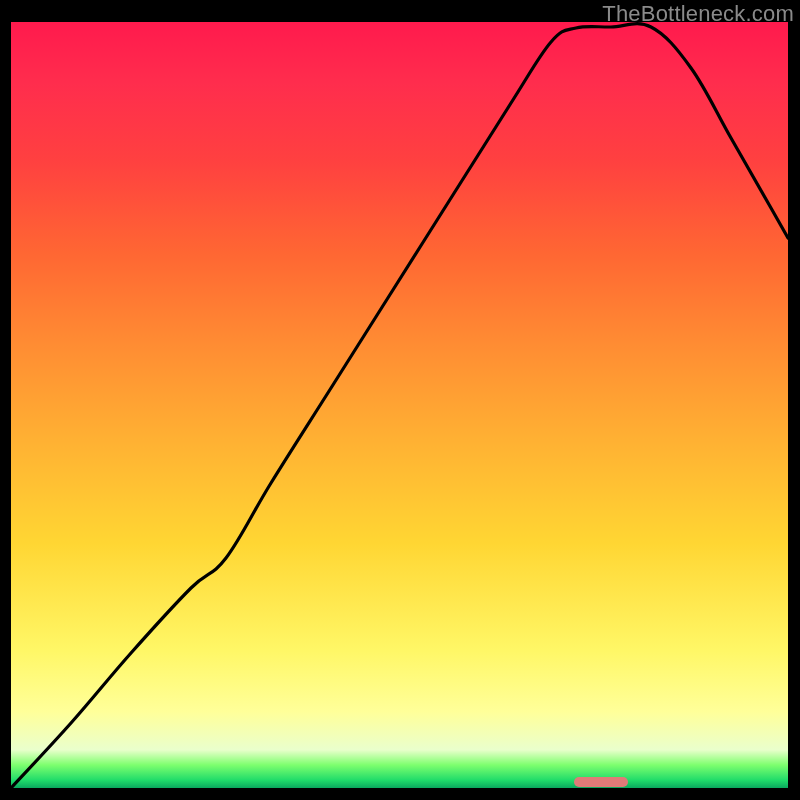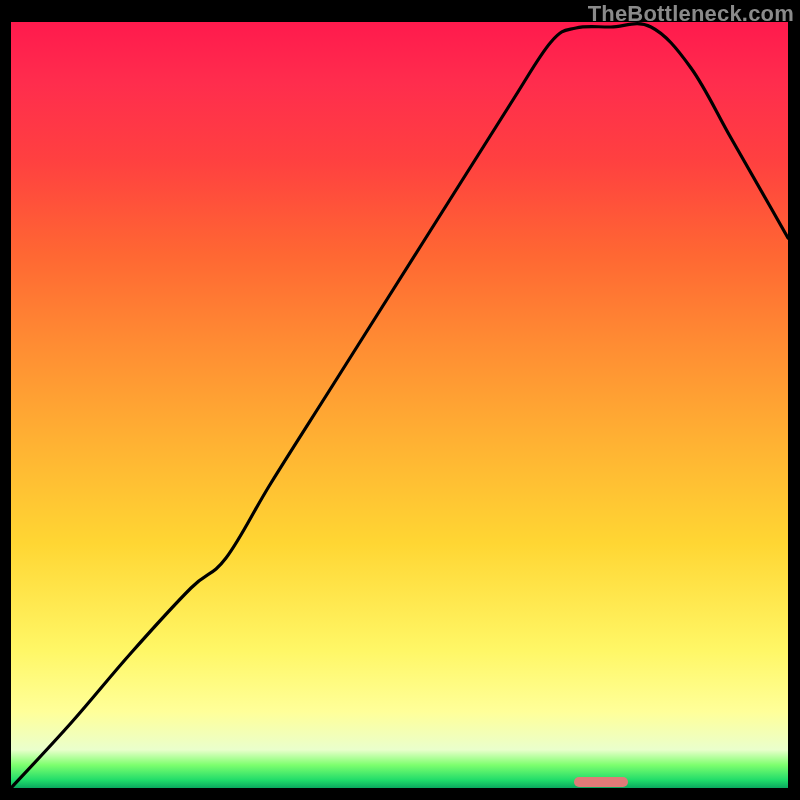--- a/index.html
+++ b/index.html
@@ -53,21 +53,21 @@
     height: 10px;
     border-radius: 5px;
     background: #e07a78;
   }
   .watermark {
     position: absolute;
     top: 1px;
     right: 6px;
     color: #8a8a8a;
     font-size: 22px;
-    font-weight: 700;
+    font-weight: 400;
     letter-spacing: 0.2px;
   }
 </style>
 </head>
 <body>
 
 <div class="watermark">TheBottleneck.com</div>
 
 <div class="frame">
 

